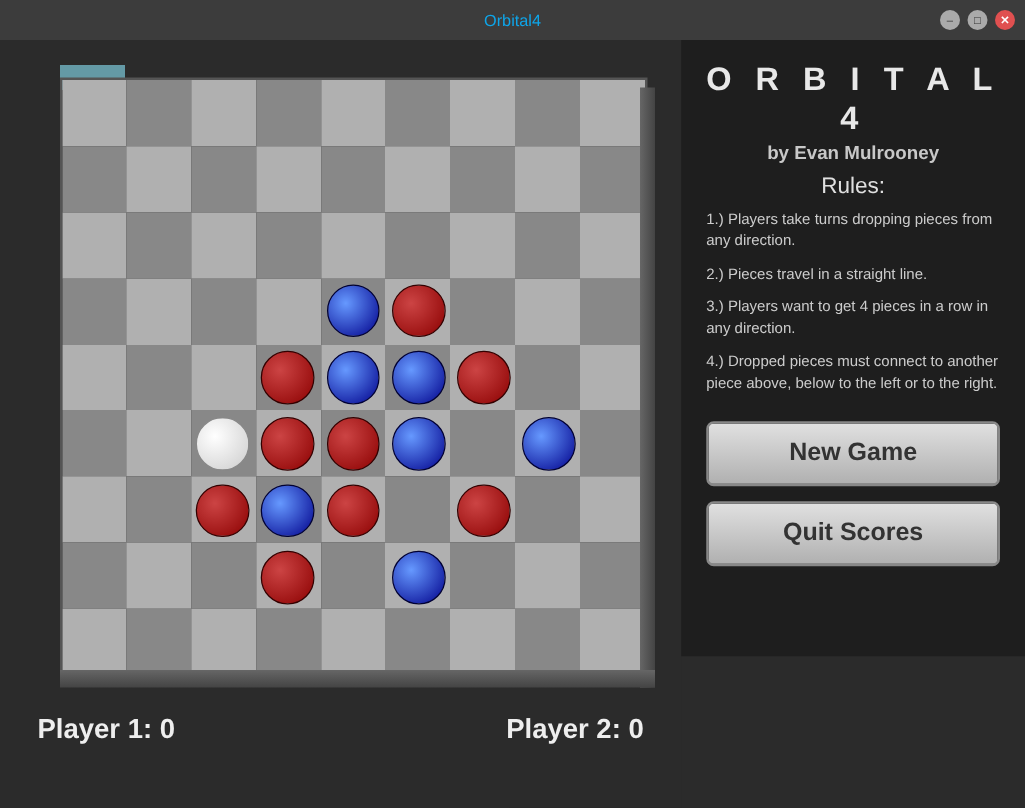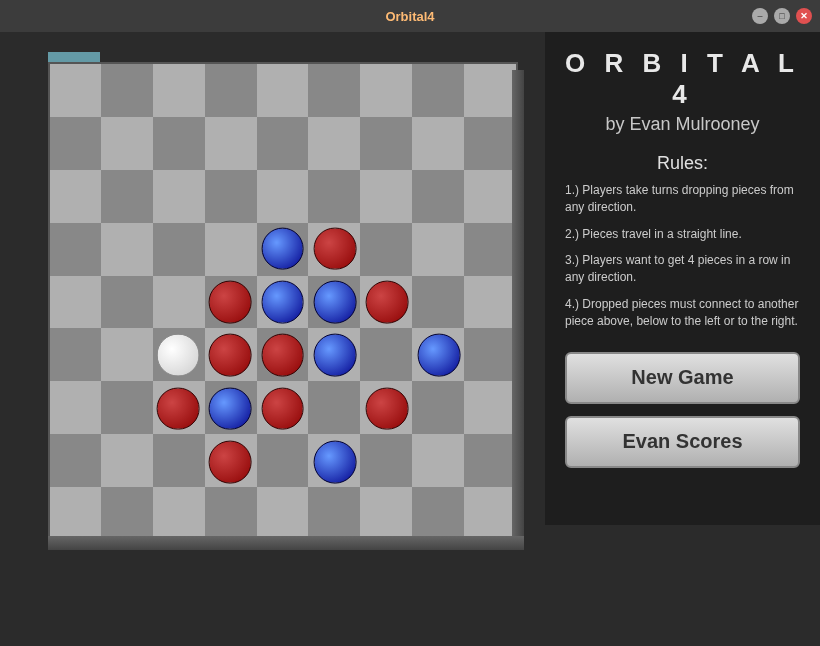--- a/index.html
+++ b/index.html
@@ -16,23 +16,22 @@
     .title-bar {
       width: 100%;
       height: 32px;
       background: #3c3c3c;
       display: flex;
       align-items: center;
       justify-content: center;
       position: relative;
     }
     .title-bar-text {
-      color: #fdba74;
+      color: #0ea5e9;
       font-size: 13px;
-      font-weight: bold;
     }
     .title-bar-controls {
       position: absolute;
       right: 8px;
       display: flex;
       gap: 6px;
       align-items: center;
     }
     .tb-btn {
       width: 16px;
@@ -182,23 +181,24 @@
     .game-title {
       color: #e8e8e8;
       font-size: 26px;
       letter-spacing: 6px;
       font-weight: bold;
       margin-bottom: 4px;
       text-align: center;
     }
     .game-subtitle {
       color: #c8c8c8;
-      font-size: 18px;
-      margin-bottom: 18px;
+      font-size: 15px;
+      margin-bottom: 7px;
       text-align: center;
+      font-weight: bold;
     }
 
     .rules-heading {
       color: #e0e0e0;
       font-size: 18px;
       margin-bottom: 8px;
       text-align: right;
     }
 
     .rule-item {
@@ -347,32 +347,36 @@
           <div class="piece piece-blue" style="width: 42.8222px; height: 42.8222px; left: 391.667px; top: 293.333px;"></div>
           <div class="piece piece-red" style="width: 42.8222px; height: 42.8222px; left: 130.556px; top: 346.667px;"></div>
           <div class="piece piece-blue" style="width: 42.8222px; height: 42.8222px; left: 182.778px; top: 346.667px;"></div>
           <div class="piece piece-red" style="width: 42.8222px; height: 42.8222px; left: 235px; top: 346.667px;"></div>
           <div class="piece piece-red" style="width: 42.8222px; height: 42.8222px; left: 339.444px; top: 346.667px;"></div>
           <div class="piece piece-red" style="width: 42.8222px; height: 42.8222px; left: 182.778px; top: 400px;"></div>
           <div class="piece piece-blue" style="width: 42.8222px; height: 42.8222px; left: 287.222px; top: 400px;"></div>
         </div>
     </div>
 
+    <div class="score-bar">
+      <span class="score-label">Player 1:  0</span>
+      <span class="score-label">Player 2:  0</span>
+    </div>
   </div>
 
   <div class="right-panel">
     <div class="game-title">O R B I T A L 4</div>
     <div class="game-subtitle">by Evan Mulrooney</div>
 
     <div class="rules-heading">Rules:</div>
 
     <div class="rule-item">1.) Players take turns dropping pieces from any direction.</div>
     <div class="rule-item">2.) Pieces travel in a straight line.</div>
     <div class="rule-item">
       <span>3.) Players want to get 4 pieces in a row in any direction.</span>
     </div>
     <div class="rule-item">4.) Dropped pieces must connect to another piece above, below to the left or to the right.</div>
 
     <button class="btn-game">New Game</button>
-    <button class="btn-game">Evan Scores</button>
+    <button class="btn-game">Quit Scores</button>
   </div>
 
 </div>
 
 </body></html>

